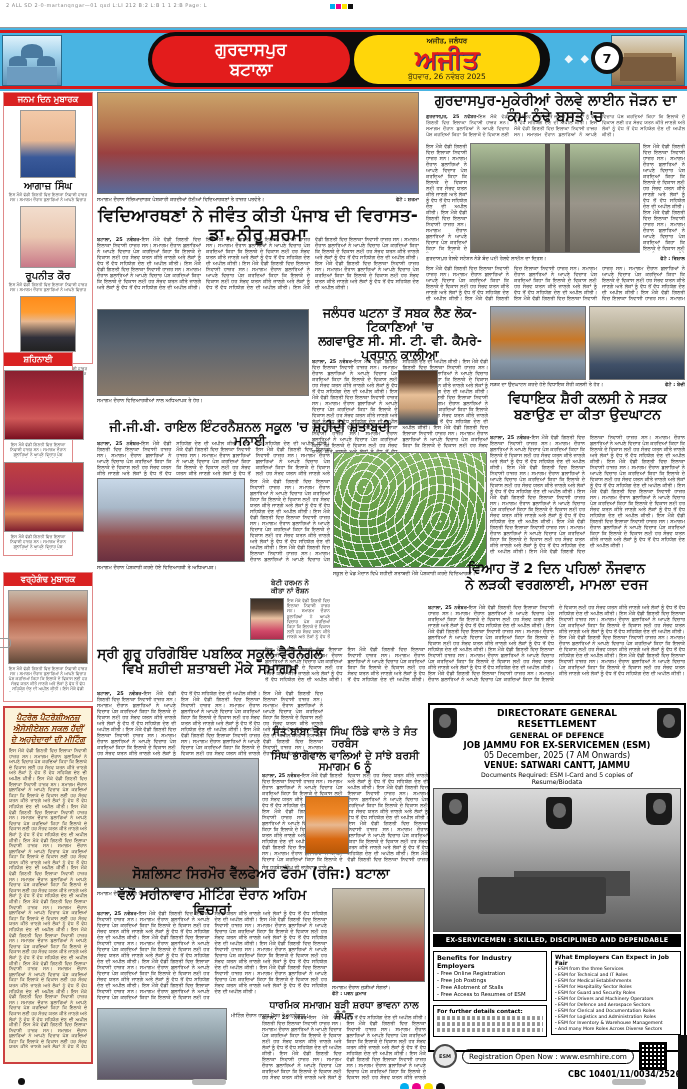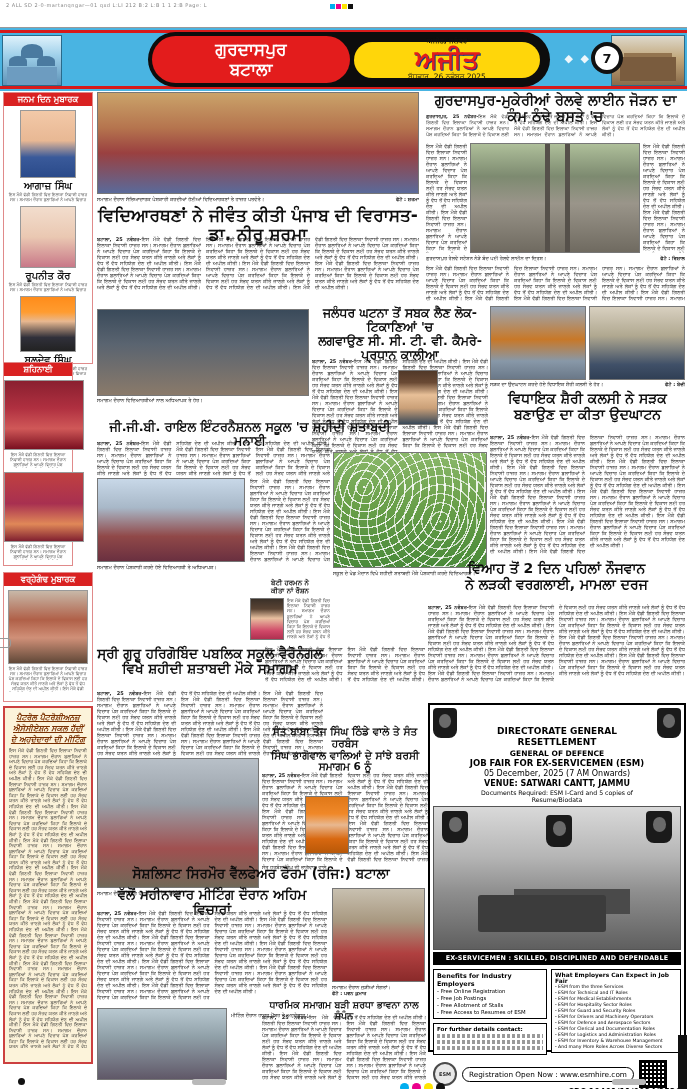--- a/index.html
+++ b/index.html
@@ -51,21 +51,21 @@
   .sb-tiny{font-size:4.2px;line-height:5px;color:#333;text-align:center;overflow:hidden;padding:0 3px;}
   .sb-article{background:#fcf3da;border:2px solid #cc4040;box-sizing:border-box;padding:4px 4px;}
   .sb-art-title{font-size:8px;font-weight:bold;font-style:italic;text-decoration:underline;
       color:#7a3000;text-align:center;line-height:11px;}
   
   .ad{border:2px solid #000;background:#fff;box-sizing:border-box;padding:3px;color:#000;}
   .ad-hrow{display:flex;align-items:flex-start;gap:3px;}
   .crest{background:#1a1a1a;border-radius:4px 4px 8px 8px;position:relative;flex:none;}
   .crest::after{content:"";position:absolute;left:25%;top:20%;width:50%;height:45%;background:#6a6a6a;border-radius:50%;}
   .ad-hc{flex:1;text-align:center;line-height:1.25;}
-  .ad-t1{font-size:9px;font-weight:bold;margin-top:18px;}
+  .ad-t1{font-size:9px;font-weight:bold;}
   .ad-t2{font-size:7.5px;font-weight:bold;}
   .ad-t3{font-size:8.5px;font-weight:bold;}
   .ad-t4{font-size:8px;}
   .ad-t5{font-size:8px;font-weight:bold;}
   .ad-t6{font-size:6.2px;}
   .ad-photo{position:relative;margin-top:2px;height:142px;border:1px solid #555;
       background:linear-gradient(180deg,#d9d9d9 0%,#b5b5b5 35%,#8e8e8e 60%,#5f5f5f 100%);}
   .ad-photo::after{content:"";position:absolute;left:18%;bottom:12%;width:52%;height:26%;background:#3c3c3c;
       box-shadow:30px -12px 0 -6px #4a4a4a;border-radius:3px;}
   .ad-band{background:#000;color:#fff;font-size:6.4px;font-weight:bold;text-align:center;
@@ -100,21 +100,21 @@
     <div class="mh-line" style="top:2px;"></div>
     <div class="mh-line" style="bottom:2px;"></div>
     <div class="mh-art left" style="left:2px;top:7px;width:58px;height:49px;"></div>
     <div class="mh-art right" style="right:2px;top:7px;width:72px;height:49px;"></div>
     <div class="abs mh-diamond" style="right:96px;top:24px;">◆ ◆</div>
     <div class="abs mh-oval" style="left:148px;top:4px;width:402px;height:55px;">
       <div class="mh-red" style="width:198px;height:47px;margin-left:4px;">
         <div class="l1">ਗੁਰਦਾਸਪੁਰ</div>
         <div class="l2">ਬਟਾਲਾ</div>
       </div>
-      <div class="mh-yellow" style="width:186px;height:36px;margin-left:4px;text-align:right;">
+      <div class="mh-yellow" style="width:186px;height:49px;margin-left:4px;text-align:right;">
         <div class="mh-brand-small">ਅਜੀਤ, ਜਲੰਧਰ</div>
         <div class="mh-brand">ਅਜੀਤ</div>
         <div class="mh-date">ਬੁੱਧਵਾਰ, 26 ਨਵੰਬਰ 2025</div>
       </div>
     </div>
     <div class="abs mh-page" style="right:64px;top:14px;width:24px;height:24px;">7</div>
   </div>
 
   <div class="abs sb-box" style="left:3px;top:92px;width:90px;height:272px;">
     <div class="sb-head">ਜਨਮ ਦਿਨ ਮੁਬਾਰਕ</div>
@@ -122,21 +122,21 @@
     <div class="sb-name">ਆਗਾਜ਼ ਸਿੰਘ</div>
     <div class="sb-tiny" style="height:10px;">ਇਸ ਮੌਕੇ ਵੱਡੀ ਗਿਣਤੀ ਵਿਚ ਇਲਾਕਾ ਨਿਵਾਸੀ ਹਾਜ਼ਰ ਸਨ। ਸਮਾਗਮ ਦੌਰਾਨ ਬੁਲਾਰਿਆਂ ਨੇ ਆਪਣੇ ਵਿਚਾਰ ਪੇਸ਼ ਕਰਦਿਆਂ ਕਿਹਾ ਕਿ ਇਲਾਕੇ ਦੇ ਵਿਕਾਸ ਲਈ ਹਰ ਸੰਭਵ ਯਤਨ ਕੀਤੇ ਜਾਣਗੇ ਅਤੇ ਲੋਕਾਂ ਨੂੰ ਵੱਧ ਤੋਂ ਵੱਧ ਸਹਿਯੋਗ ਦੇਣ ਦੀ ਅਪੀਲ ਕੀਤੀ। </div>
     <div class="sb-photo ph-people" style="width:56px;height:62px;background:linear-gradient(180deg,#f2ddcd 0%,#eac8b2 50%,#c87888 100%);"></div>
     <div class="sb-name">ਰੂਪਨੀਤ ਕੌਰ</div>
     <div class="sb-tiny" style="height:10px;">ਇਸ ਮੌਕੇ ਵੱਡੀ ਗਿਣਤੀ ਵਿਚ ਇਲਾਕਾ ਨਿਵਾਸੀ ਹਾਜ਼ਰ ਸਨ। ਸਮਾਗਮ ਦੌਰਾਨ ਬੁਲਾਰਿਆਂ ਨੇ ਆਪਣੇ ਵਿਚਾਰ ਪੇਸ਼ ਕਰਦਿਆਂ ਕਿਹਾ ਕਿ ਇਲਾਕੇ ਦੇ ਵਿਕਾਸ ਲਈ ਹਰ ਸੰਭਵ ਯਤਨ ਕੀਤੇ ਜਾਣਗੇ ਅਤੇ ਲੋਕਾਂ ਨੂੰ ਵੱਧ ਤੋਂ ਵੱਧ ਸਹਿਯੋਗ ਦੇਣ ਦੀ ਅਪੀਲ ਕੀਤੀ। </div>
     <div class="sb-photo ph-people" style="width:56px;height:56px;background:linear-gradient(180deg,#ff8c1a 0%,#ff9c30 28%,#e8b890 45%,#30303a 75%,#222 100%);"></div>
     <div class="sb-name">ਬਲਦੇਵ ਸਿੰਘ</div>
     <div class="sb-tiny" style="height:9px;">ਇਸ ਮੌਕੇ ਵੱਡੀ ਗਿਣਤੀ ਵਿਚ ਇਲਾਕਾ ਨਿਵਾਸੀ ਹਾਜ਼ਰ ਸਨ। ਸਮਾਗਮ ਦੌਰਾਨ ਬੁਲਾਰਿਆਂ ਨੇ ਆਪਣੇ ਵਿਚਾਰ ਪੇਸ਼ ਕਰਦਿਆਂ ਕਿਹਾ ਕਿ ਇਲਾਕੇ ਦੇ ਵਿਕਾਸ ਲਈ ਹਰ ਸੰਭਵ ਯਤਨ ਕੀਤੇ ਜਾਣਗੇ ਅਤੇ ਲੋਕਾਂ ਨੂੰ ਵੱਧ ਤੋਂ ਵੱਧ ਸਹਿਯੋਗ ਦੇਣ ਦੀ ਅਪੀਲ ਕੀਤੀ। </div>
   </div>
 
-  <div class="abs sb-box" style="left:3px;top:362px;width:70px;height:204px;">
+  <div class="abs sb-box" style="left:3px;top:352px;width:70px;height:204px;">
     <div class="sb-head">ਸ਼ਹਿਨਾਈ</div>
     <div class="sb-photo ph-people" style="width:80px;height:70px;background:linear-gradient(180deg,#8a2030 0%,#b03040 40%,#d05858 70%,#7a1020 100%);"></div>
     <div class="sb-tiny" style="height:16px;">ਇਸ ਮੌਕੇ ਵੱਡੀ ਗਿਣਤੀ ਵਿਚ ਇਲਾਕਾ ਨਿਵਾਸੀ ਹਾਜ਼ਰ ਸਨ। ਸਮਾਗਮ ਦੌਰਾਨ ਬੁਲਾਰਿਆਂ ਨੇ ਆਪਣੇ ਵਿਚਾਰ ਪੇਸ਼ ਕਰਦਿਆਂ ਕਿਹਾ ਕਿ ਇਲਾਕੇ ਦੇ ਵਿਕਾਸ ਲਈ ਹਰ ਸੰਭਵ ਯਤਨ ਕੀਤੇ ਜਾਣਗੇ ਅਤੇ ਲੋਕਾਂ ਨੂੰ ਵੱਧ ਤੋਂ ਵੱਧ ਸਹਿਯੋਗ ਦੇਣ ਦੀ ਅਪੀਲ ਕੀਤੀ। </div>
     <div class="sb-photo ph-people" style="width:80px;height:70px;background:linear-gradient(180deg,#c04040 0%,#a83050 45%,#e08858 75%,#802030 100%);"></div>
     <div class="sb-tiny" style="height:16px;">ਇਸ ਮੌਕੇ ਵੱਡੀ ਗਿਣਤੀ ਵਿਚ ਇਲਾਕਾ ਨਿਵਾਸੀ ਹਾਜ਼ਰ ਸਨ। ਸਮਾਗਮ ਦੌਰਾਨ ਬੁਲਾਰਿਆਂ ਨੇ ਆਪਣੇ ਵਿਚਾਰ ਪੇਸ਼ ਕਰਦਿਆਂ ਕਿਹਾ ਕਿ ਇਲਾਕੇ ਦੇ ਵਿਕਾਸ ਲਈ ਹਰ ਸੰਭਵ ਯਤਨ ਕੀਤੇ ਜਾਣਗੇ ਅਤੇ ਲੋਕਾਂ ਨੂੰ ਵੱਧ ਤੋਂ ਵੱਧ ਸਹਿਯੋਗ ਦੇਣ ਦੀ ਅਪੀਲ ਕੀਤੀ। </div>
   </div>
 
   <div class="abs sb-box" style="left:3px;top:572px;width:90px;height:130px;">
     <div class="sb-head">ਵਰ੍ਹੇਗੰਢ ਮੁਬਾਰਕ</div>
     <div class="sb-photo ph-people" style="width:80px;height:74px;background:linear-gradient(180deg,#c8b8a8 0%,#b06048 40%,#d09078 65%,#604838 100%);"></div>
@@ -259,21 +259,21 @@
 
   <div class="abs headline" style="left:262px;top:1000px;width:164px;height:12px;font-size:9.5px;">ਧਾਰਮਿਕ ਸਮਾਗਮ ਬੜੀ ਸ਼ਰਧਾ ਭਾਵਨਾ ਨਾਲ ਸੰਪੰਨ</div>
   <div class="abs body-col" style="left:262px;top:1014px;width:164px;height:66px;column-count:2;"><b class="dateline">ਬਟਾਲਾ, 25 ਨਵੰਬਰ-</b><span>ਇਸ ਮੌਕੇ ਵੱਡੀ ਗਿਣਤੀ ਵਿਚ ਇਲਾਕਾ ਨਿਵਾਸੀ ਹਾਜ਼ਰ ਸਨ। ਸਮਾਗਮ ਦੌਰਾਨ ਬੁਲਾਰਿਆਂ ਨੇ ਆਪਣੇ ਵਿਚਾਰ ਪੇਸ਼ ਕਰਦਿਆਂ ਕਿਹਾ ਕਿ ਇਲਾਕੇ ਦੇ ਵਿਕਾਸ ਲਈ ਹਰ ਸੰਭਵ ਯਤਨ ਕੀਤੇ ਜਾਣਗੇ ਅਤੇ ਲੋਕਾਂ ਨੂੰ ਵੱਧ ਤੋਂ ਵੱਧ ਸਹਿਯੋਗ ਦੇਣ ਦੀ ਅਪੀਲ ਕੀਤੀ। ਇਸ ਮੌਕੇ ਵੱਡੀ ਗਿਣਤੀ ਵਿਚ ਇਲਾਕਾ ਨਿਵਾਸੀ ਹਾਜ਼ਰ ਸਨ। ਸਮਾਗਮ ਦੌਰਾਨ ਬੁਲਾਰਿਆਂ ਨੇ ਆਪਣੇ ਵਿਚਾਰ ਪੇਸ਼ ਕਰਦਿਆਂ ਕਿਹਾ ਕਿ ਇਲਾਕੇ ਦੇ ਵਿਕਾਸ ਲਈ ਹਰ ਸੰਭਵ ਯਤਨ ਕੀਤੇ ਜਾਣਗੇ ਅਤੇ ਲੋਕਾਂ ਨੂੰ ਵੱਧ ਤੋਂ ਵੱਧ ਸਹਿਯੋਗ ਦੇਣ ਦੀ ਅਪੀਲ ਕੀਤੀ। ਇਸ ਮੌਕੇ ਵੱਡੀ ਗਿਣਤੀ ਵਿਚ ਇਲਾਕਾ ਨਿਵਾਸੀ ਹਾਜ਼ਰ ਸਨ। ਸਮਾਗਮ ਦੌਰਾਨ ਬੁਲਾਰਿਆਂ ਨੇ ਆਪਣੇ ਵਿਚਾਰ ਪੇਸ਼ ਕਰਦਿਆਂ ਕਿਹਾ ਕਿ ਇਲਾਕੇ ਦੇ ਵਿਕਾਸ ਲਈ ਹਰ ਸੰਭਵ ਯਤਨ ਕੀਤੇ ਜਾਣਗੇ ਅਤੇ ਲੋਕਾਂ ਨੂੰ ਵੱਧ ਤੋਂ ਵੱਧ ਸਹਿਯੋਗ ਦੇਣ ਦੀ ਅਪੀਲ ਕੀਤੀ। ਇਸ ਮੌਕੇ ਵੱਡੀ ਗਿਣਤੀ ਵਿਚ ਇਲਾਕਾ ਨਿਵਾਸੀ ਹਾਜ਼ਰ ਸਨ। ਸਮਾਗਮ ਦੌਰਾਨ ਬੁਲਾਰਿਆਂ ਨੇ ਆਪਣੇ ਵਿਚਾਰ ਪੇਸ਼ ਕਰਦਿਆਂ ਕਿਹਾ ਕਿ ਇਲਾਕੇ ਦੇ ਵਿਕਾਸ ਲਈ ਹਰ ਸੰਭਵ ਯਤਨ ਕੀਤੇ ਜਾਣਗੇ ਅਤੇ ਲੋਕਾਂ ਨੂੰ ਵੱਧ ਤੋਂ ਵੱਧ ਸਹਿਯੋਗ ਦੇਣ ਦੀ ਅਪੀਲ ਕੀਤੀ। ਇਸ ਮੌਕੇ ਵੱਡੀ ਗਿਣਤੀ ਵਿਚ ਇਲਾਕਾ ਨਿਵਾਸੀ ਹਾਜ਼ਰ ਸਨ। ਸਮਾਗਮ ਦੌਰਾਨ ਬੁਲਾਰਿਆਂ ਨੇ ਆਪਣੇ ਵਿਚਾਰ ਪੇਸ਼ ਕਰਦਿਆਂ ਕਿਹਾ ਕਿ ਇਲਾਕੇ ਦੇ ਵਿਕਾਸ ਲਈ ਹਰ ਸੰਭਵ ਯਤਨ ਕੀਤੇ ਜਾਣਗੇ ਅਤੇ ਲੋਕਾਂ ਨੂੰ ਵੱਧ ਤੋਂ ਵੱਧ ਸਹਿਯੋਗ ਦੇਣ ਦੀ ਅਪੀਲ ਕੀਤੀ। </span></div>
 
   <div class="abs ad" style="left:428px;top:703px;width:258px;height:349px;">
     <div class="ad-hrow">
       <div class="crest" style="width:24px;height:30px;"></div>
       <div class="ad-hc">
         <div class="ad-t1">DIRECTORATE GENERAL RESETTLEMENT</div>
         <div class="ad-t2">GENERAL OF DEFENCE</div>
-        <div class="ad-t3">JOB FAIR FOR EX-SERVICEMEN (ESM)</div>
+        <div class="ad-t3">JOB JAMMU FOR EX-SERVICEMEN (ESM)</div>
         <div class="ad-t4">05 December, 2025 (7 AM Onwards)</div>
         <div class="ad-t5">VENUE: SATWARI CANTT, JAMMU</div>
         <div class="ad-t6">Documents Required: ESM I-Card and 5 copies of Resume/Biodata</div>
       </div>
       <div class="crest" style="width:24px;height:30px;"></div>
     </div>
     <div class="ad-photo">
       <div class="crest" style="position:absolute;left:8px;top:4px;width:26px;height:32px;"></div>
       <div class="crest" style="position:absolute;left:112px;top:8px;width:26px;height:32px;"></div>
       <div class="crest" style="position:absolute;right:8px;top:4px;width:26px;height:32px;"></div>

